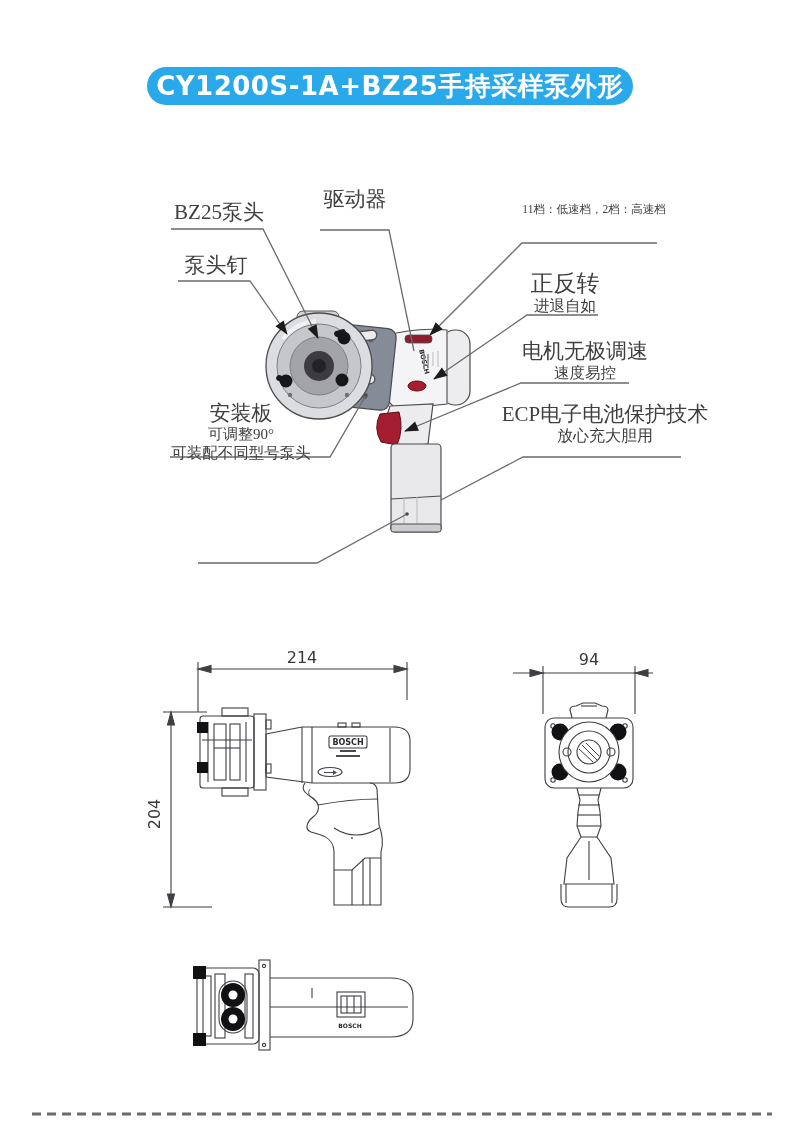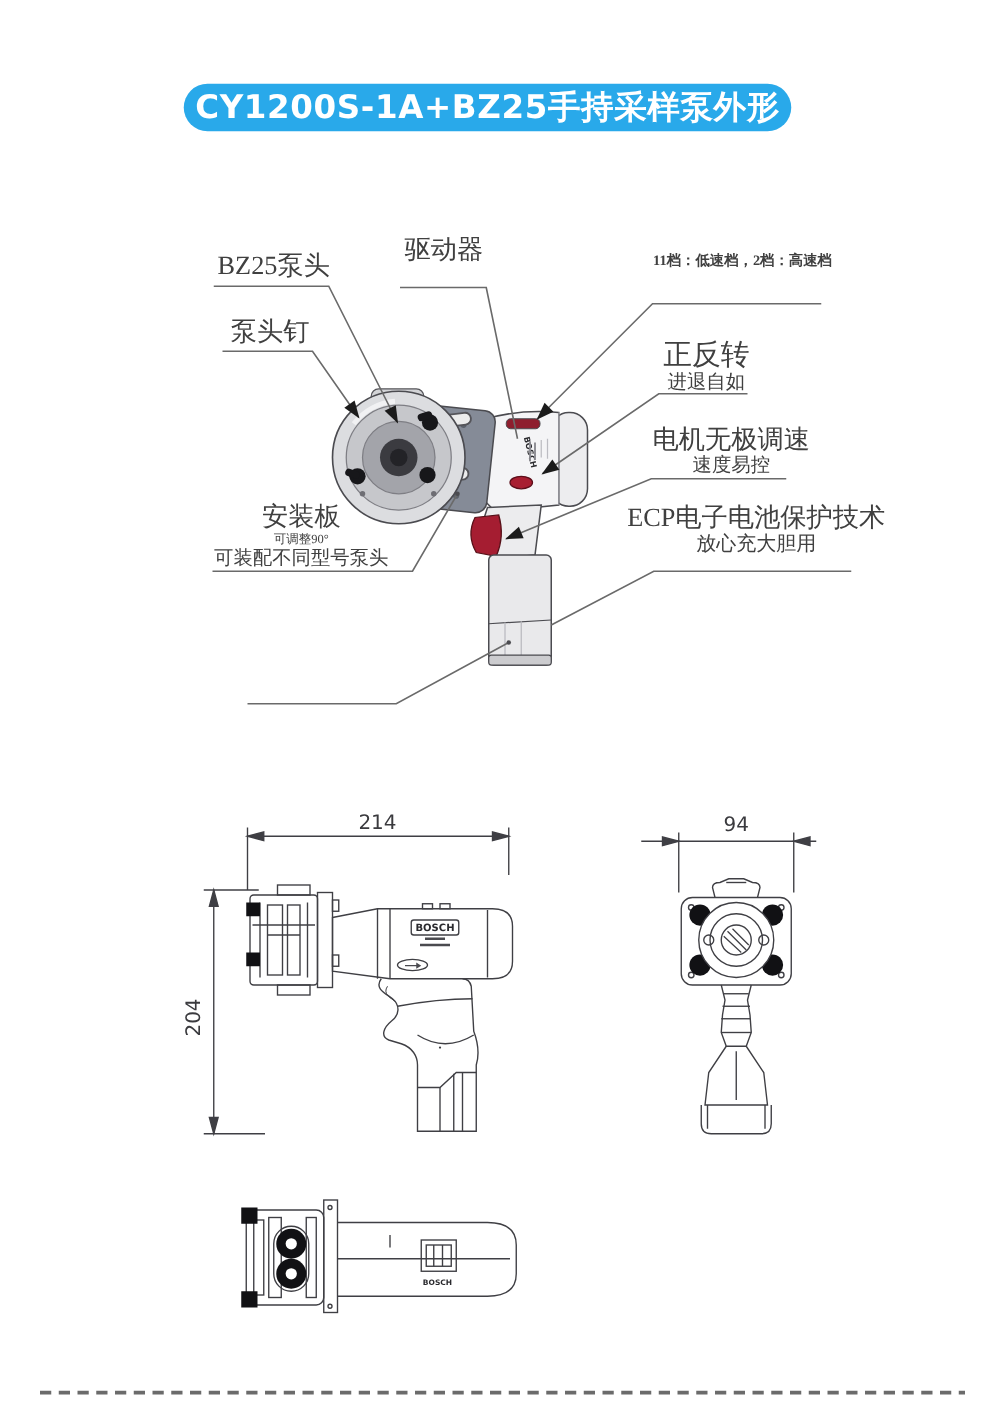--- a/index.html
+++ b/index.html
@@ -240,38 +240,38 @@
 
   <div class="lbl" style="left:168px;top:254px;width:96px;">
     <div class="l1" style="font-size:21px;">泵头钉</div>
   </div>
 
   <div class="lbl" style="left:307px;top:188px;width:96px;">
     <div class="l1" style="font-size:21px;">驱动器</div>
   </div>
 
   <div class="lbl" style="left:508px;top:200px;width:172px;">
-    <div class="l2" style="font-size:11.5px;margin-top:3px;font-weight:bold;">11档：低速档，2档：高速档</div>
+    <div class="l2" style="font-size:11.5px;margin-top:3px;font-weight:normal;">11档：低速档，2档：高速档</div>
   </div>
 
   <div class="lbl" style="left:505px;top:340px;width:160px;">
     <div class="l1" style="font-size:21px;">电机无极调速</div>
     <div class="l2" style="font-size:15.5px;margin-top:1px;">速度易控</div>
   </div>
 
   <div class="lbl" style="left:495px;top:271px;width:140px;">
     <div class="l1" style="font-size:23px;">正反转</div>
     <div class="l2" style="font-size:15.5px;margin-top:1px;">进退自如</div>
   </div>
 
   <div class="lbl" style="left:495px;top:403px;width:220px;">
     <div class="l1" style="font-size:21px;">ECP电子电池保护技术</div>
     <div class="l2" style="font-size:16px;margin-top:1px;">放心充大胆用</div>
   </div>
 
   <div class="lbl" style="left:155px;top:402px;width:172px;">
     <div class="l1" style="font-size:21px;">安装板</div>
-    <div class="l2" style="font-size:10px;margin-top:1px;">可调整90°</div>
+    <div class="l2" style="font-size:15px;margin-top:1px;">可调整90°</div>
     <div class="l2" style="font-size:15.5px;margin-top:1px;">可装配不同型号泵头</div>
   </div>
 
 
 </div>
 
 </body></html>

